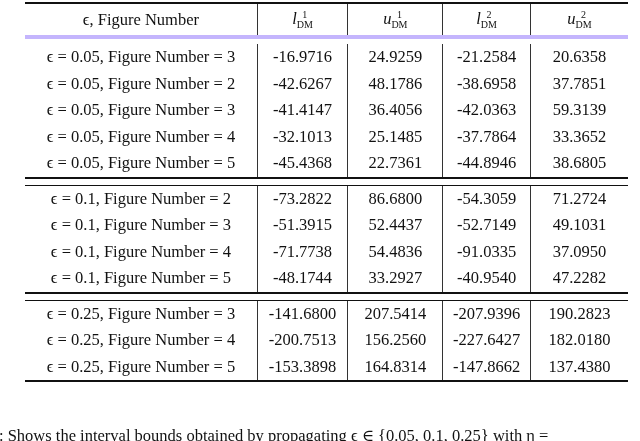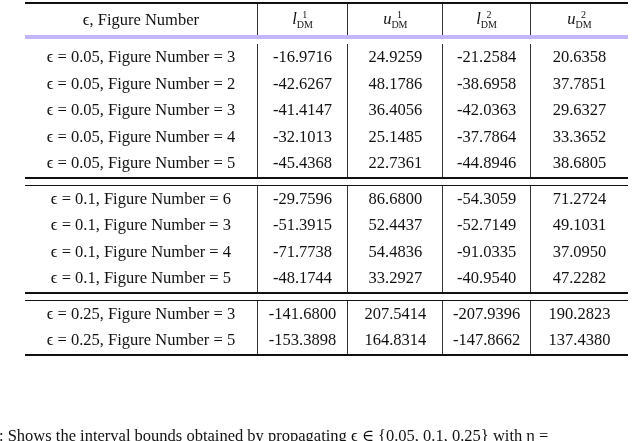--- a/index.html
+++ b/index.html
@@ -72,42 +72,42 @@
         <td class="c1 vl">-42.6267</td>
         <td class="c2 vl">48.1786</td>
         <td class="c3 vl">-38.6958</td>
         <td class="c4 vl">37.7851</td>
       </tr>
       <tr>
         <td class="c0">ϵ = 0.05, Figure Number = 3</td>
         <td class="c1 vl">-41.4147</td>
         <td class="c2 vl">36.4056</td>
         <td class="c3 vl">-42.0363</td>
-        <td class="c4 vl">29.6327</td>
+        <td class="c4 vl">59.3139</td>
       </tr>
       <tr>
         <td class="c0">ϵ = 0.05, Figure Number = 4</td>
         <td class="c1 vl">-32.1013</td>
         <td class="c2 vl">25.1485</td>
         <td class="c3 vl">-37.7864</td>
         <td class="c4 vl">33.3652</td>
       </tr>
       <tr>
         <td class="c0">ϵ = 0.05, Figure Number = 5</td>
         <td class="c1 vl">-45.4368</td>
         <td class="c2 vl">22.7361</td>
         <td class="c3 vl">-44.8946</td>
         <td class="c4 vl">38.6805</td>
       </tr>
       <tr class="dbl">
         <td colspan="5" class="sep"></td>
       </tr>
       <tr>
-        <td class="c0">ϵ = 0.1, Figure Number = 6</td>
-        <td class="c1 vl">-29.7596</td>
+        <td class="c0">ϵ = 0.1, Figure Number = 2</td>
+        <td class="c1 vl">-73.2822</td>
         <td class="c2 vl">86.6800</td>
         <td class="c3 vl">-54.3059</td>
         <td class="c4 vl">71.2724</td>
       </tr>
       <tr>
         <td class="c0">ϵ = 0.1, Figure Number = 3</td>
         <td class="c1 vl">-51.3915</td>
         <td class="c2 vl">52.4437</td>
         <td class="c3 vl">-52.7149</td>
         <td class="c4 vl">49.1031</td>
@@ -130,20 +130,27 @@
         <td colspan="5" class="sep"></td>
       </tr>
       <tr>
         <td class="c0">ϵ = 0.25, Figure Number = 3</td>
         <td class="c1 vl">-141.6800</td>
         <td class="c2 vl">207.5414</td>
         <td class="c3 vl">-207.9396</td>
         <td class="c4 vl">190.2823</td>
       </tr>
       <tr>
+        <td class="c0">ϵ = 0.25, Figure Number = 4</td>
+        <td class="c1 vl">-200.7513</td>
+        <td class="c2 vl">156.2560</td>
+        <td class="c3 vl">-227.6427</td>
+        <td class="c4 vl">182.0180</td>
+      </tr>
+      <tr>
         <td class="c0 botrule">ϵ = 0.25, Figure Number = 5</td>
         <td class="c1 vl botrule">-153.3898</td>
         <td class="c2 vl botrule">164.8314</td>
         <td class="c3 vl botrule">-147.8662</td>
         <td class="c4 vl botrule">137.4380</td>
       </tr>
     </tbody>
 </table>
 
 <div class="caption">': Shows the interval bounds obtained by propagating ϵ ∈ {0.05, 0.1, 0.25} with η =</div>

